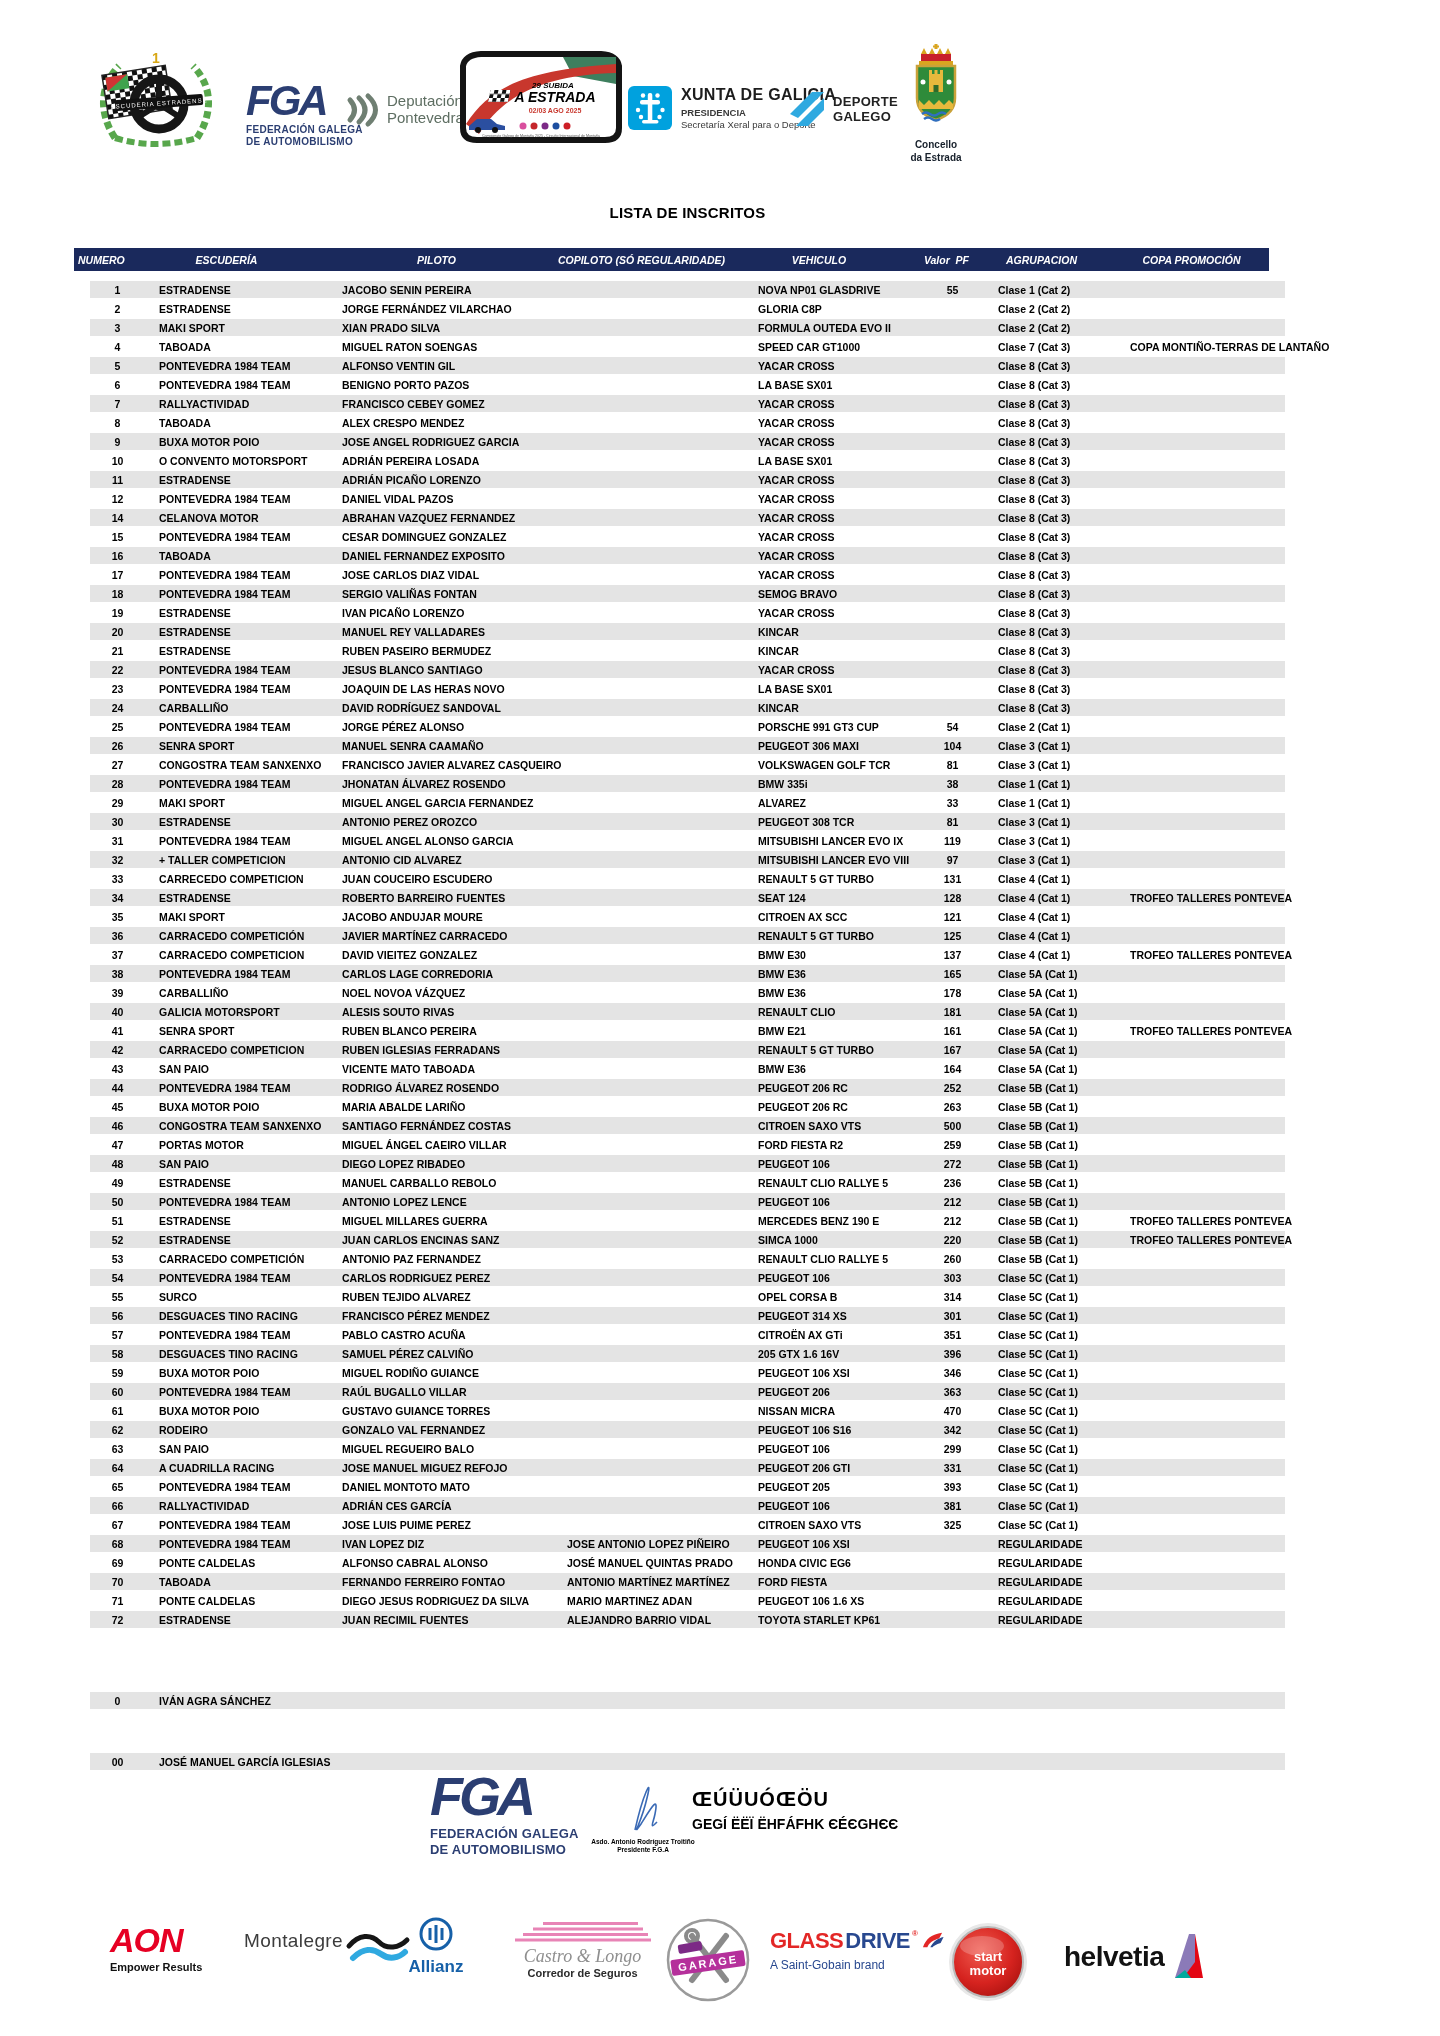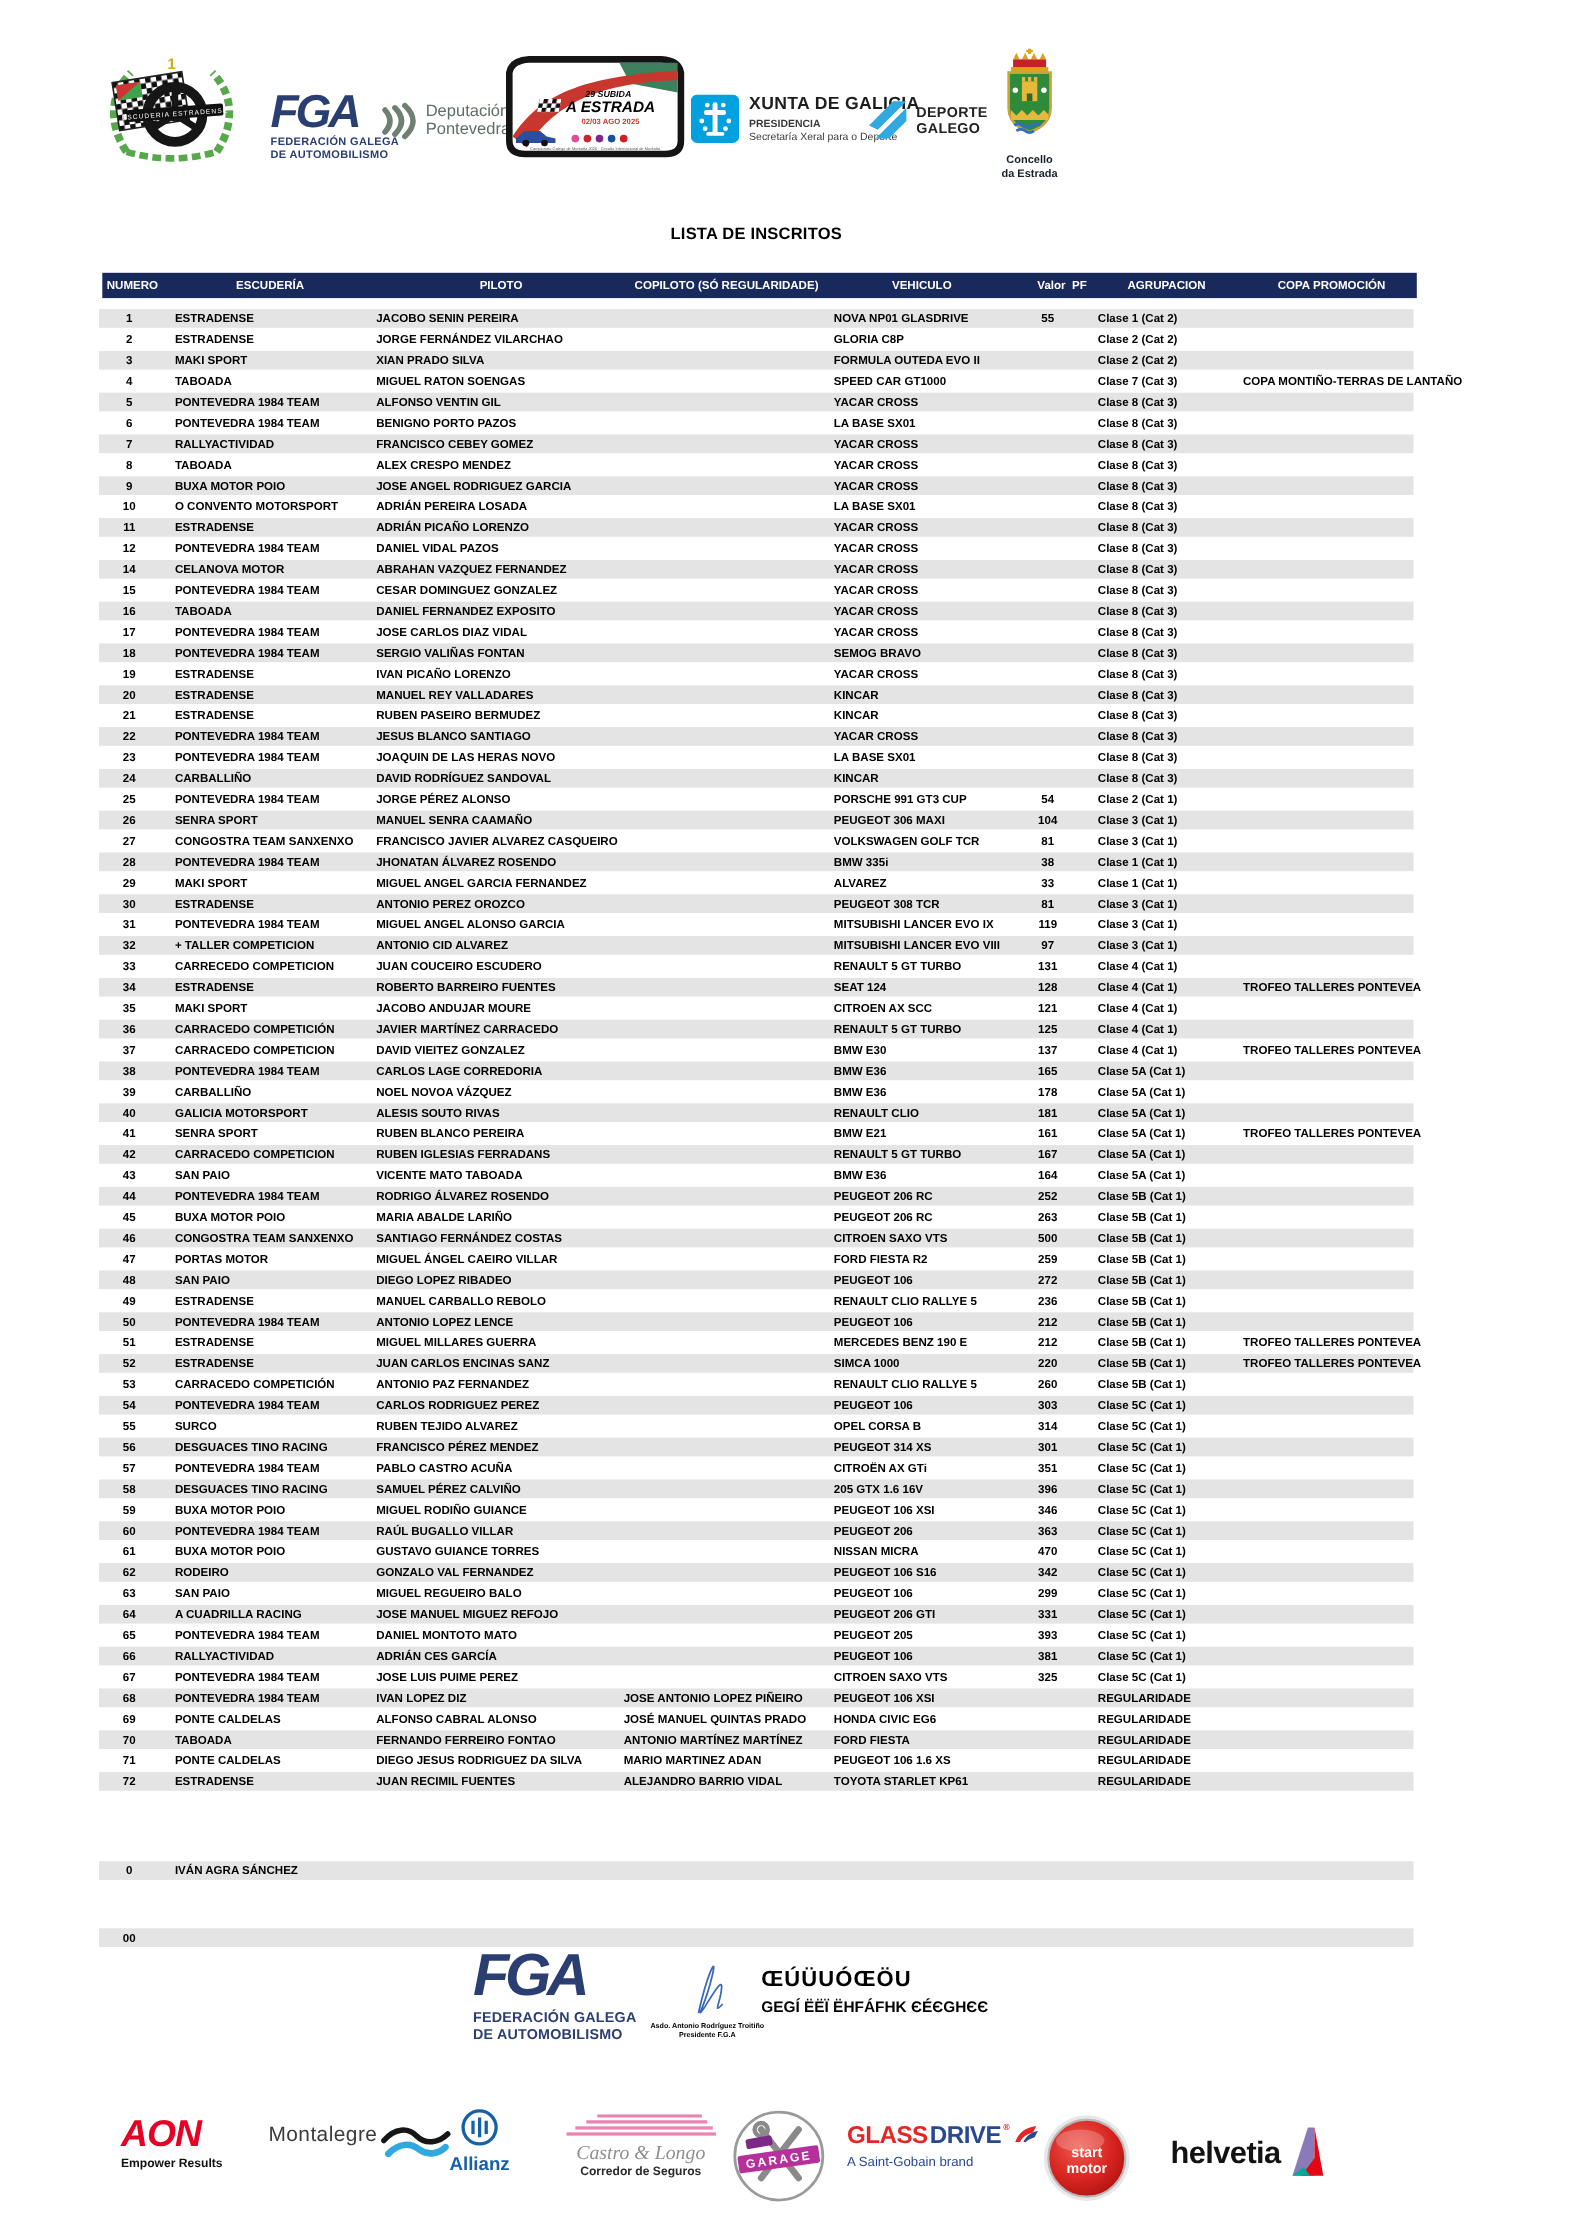--- a/index.html
+++ b/index.html
@@ -24,22 +24,22 @@
   .dg-text{font-size:13px;font-weight:800;color:#222;line-height:15px;letter-spacing:.3px;}
   #lg-con{left:900px;top:44px;width:72px;text-align:center;}
   .con-text{font-size:10px;font-weight:800;color:#17202b;line-height:13px;margin-top:2px;}
 
   
   .title{position:absolute;left:90px;top:204px;width:1195px;text-align:center;
          font-size:15px;font-weight:900;letter-spacing:.2px;}
 
   
   .grid8{display:grid;grid-template-columns:55px 195px 225px 185px 170px 65px 145px 155px;align-items:center;}
-  .thead{position:absolute;left:93px;top:248px;width:1195px;height:23px;background:#1a295c;
-         color:#fff;font-size:10.5px;font-weight:700;}
+  .thead{position:absolute;left:74px;top:248px;width:1195px;height:23px;background:#1a295c;
+         color:#fff;font-size:10.5px;font-weight:700;font-style:italic;}
   .th{text-align:center;white-space:nowrap;}
   .th.h0{text-align:left;padding-left:4px;}
   .th.h5{white-space:pre;text-align:right;}
   .tbody{position:absolute;left:90px;top:281px;width:1195px;}
   .trow{height:17px;margin-bottom:2px;font-size:10.5px;font-weight:700;white-space:nowrap;}
   .trow.shade{background:#e4e4e4;}
   .cell{overflow:visible;}
   .c0{text-align:center;}
   .c1{padding-left:14px;}
   .c2{padding-left:2px;}
@@ -953,20 +953,21 @@
         <div class="cell c7"></div>
       </div>
     </div>
 
   <div class="extra-row" id="extra0">
     <div class="ex-num">0</div>
     <div class="ex-name">IVÁN AGRA SÁNCHEZ</div>
   </div>
   <div class="extra-row" id="extra00">
     <div class="ex-num">00</div>
+    <div class="ex-name">JOSÉ MANUEL GARCÍA IGLESIAS</div>
   </div>
 
   <div id="f-fga">
     <div class="fga-word-big">FGA</div>
     <div class="fga-big-l first">FEDERACIÓN GALEGA</div>
     <div class="fga-big-l">DE AUTOMOBILISMO</div>
   </div>
 
   <div id="f-sig">
     <svg width="60" height="62" viewBox="0 0 60 62">

